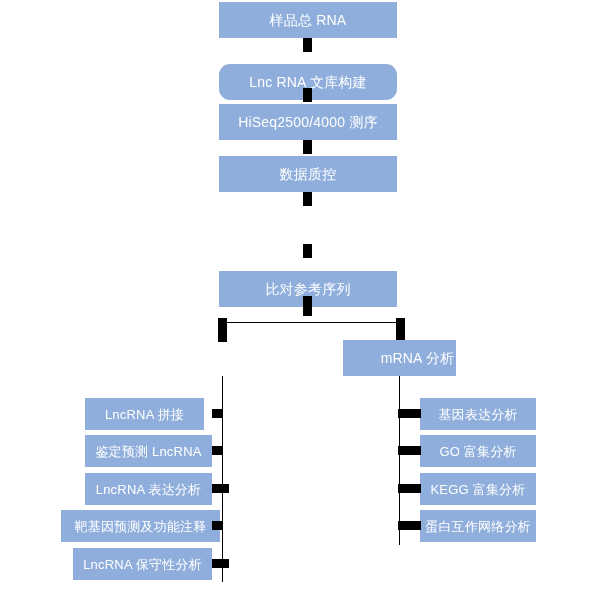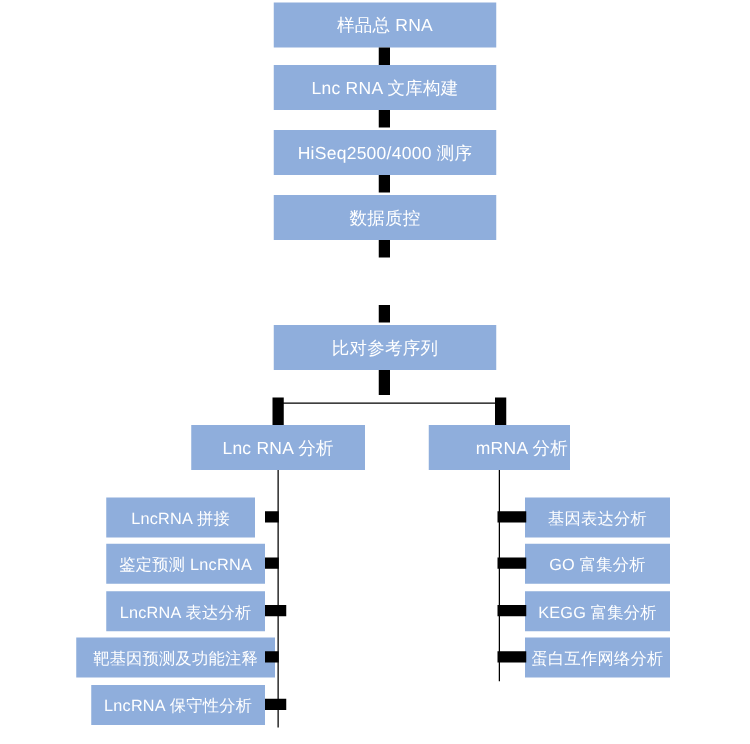--- a/index.html
+++ b/index.html
@@ -53,39 +53,38 @@
   .rail.h { height: 1px; }
 </style>
 </head>
 <body>
 
 <div id="flow">
 
   <div class="node main" style="top:2px;">样品总 RNA</div>
   <div class="stub v" style="left:303px; top:38px;  height:14px;"></div>
 
-  <div class="node main" style="top:52px;">Lnc RNA 文库构建</div>
+  <div class="node main" style="top:64px;border-radius:11px;">Lnc RNA 文库构建</div>
   <div class="stub v" style="left:303px; top:88px;  height:14px;"></div>
 
   <div class="node main" style="top:104px;">HiSeq2500/4000 测序</div>
   <div class="stub v" style="left:303px; top:140px; height:14px;"></div>
 
   <div class="node main" style="top:156px;">数据质控</div>
   <div class="stub v" style="left:303px; top:192px; height:14px;"></div>
 
   <div class="stub v" style="left:303px; top:244px; height:14px;"></div>
 
-  <div class="node main" style="top:260px;">比对参考序列</div>
+  <div class="node main" style="top:271px;">比对参考序列</div>
   <div class="stub v" style="left:303px; top:296px; height:20px;"></div>
 
   <div class="rail h" style="left:222px; top:322px; width:178px;"></div>
   <div class="stub v" style="left:218px; top:318px; height:24px;"></div>
   <div class="stub v" style="left:396px; top:318px; height:24px;"></div>
 
-  <div class="node branch" style="left:153px; top:340px; width:139px;">Lnc RNA 分析</div>
   <div class="node branch" style="left:343px; top:340px; width:113px;padding-left:36px;">mRNA 分析</div>
 
   <div class="rail v" style="left:222px; top:376px; height:206px;"></div>
 
   <div class="node leaf" style="left:85px;  top:398px; width:119px;">LncRNA 拼接</div>
   <div class="stub h" style="left:212px; top:409px; width:11px;"></div>
 
   <div class="node leaf" style="left:85px;  top:435px; width:127px;">鉴定预测 LncRNA</div>
   <div class="stub h" style="left:212px; top:446px; width:11px;"></div>
 

